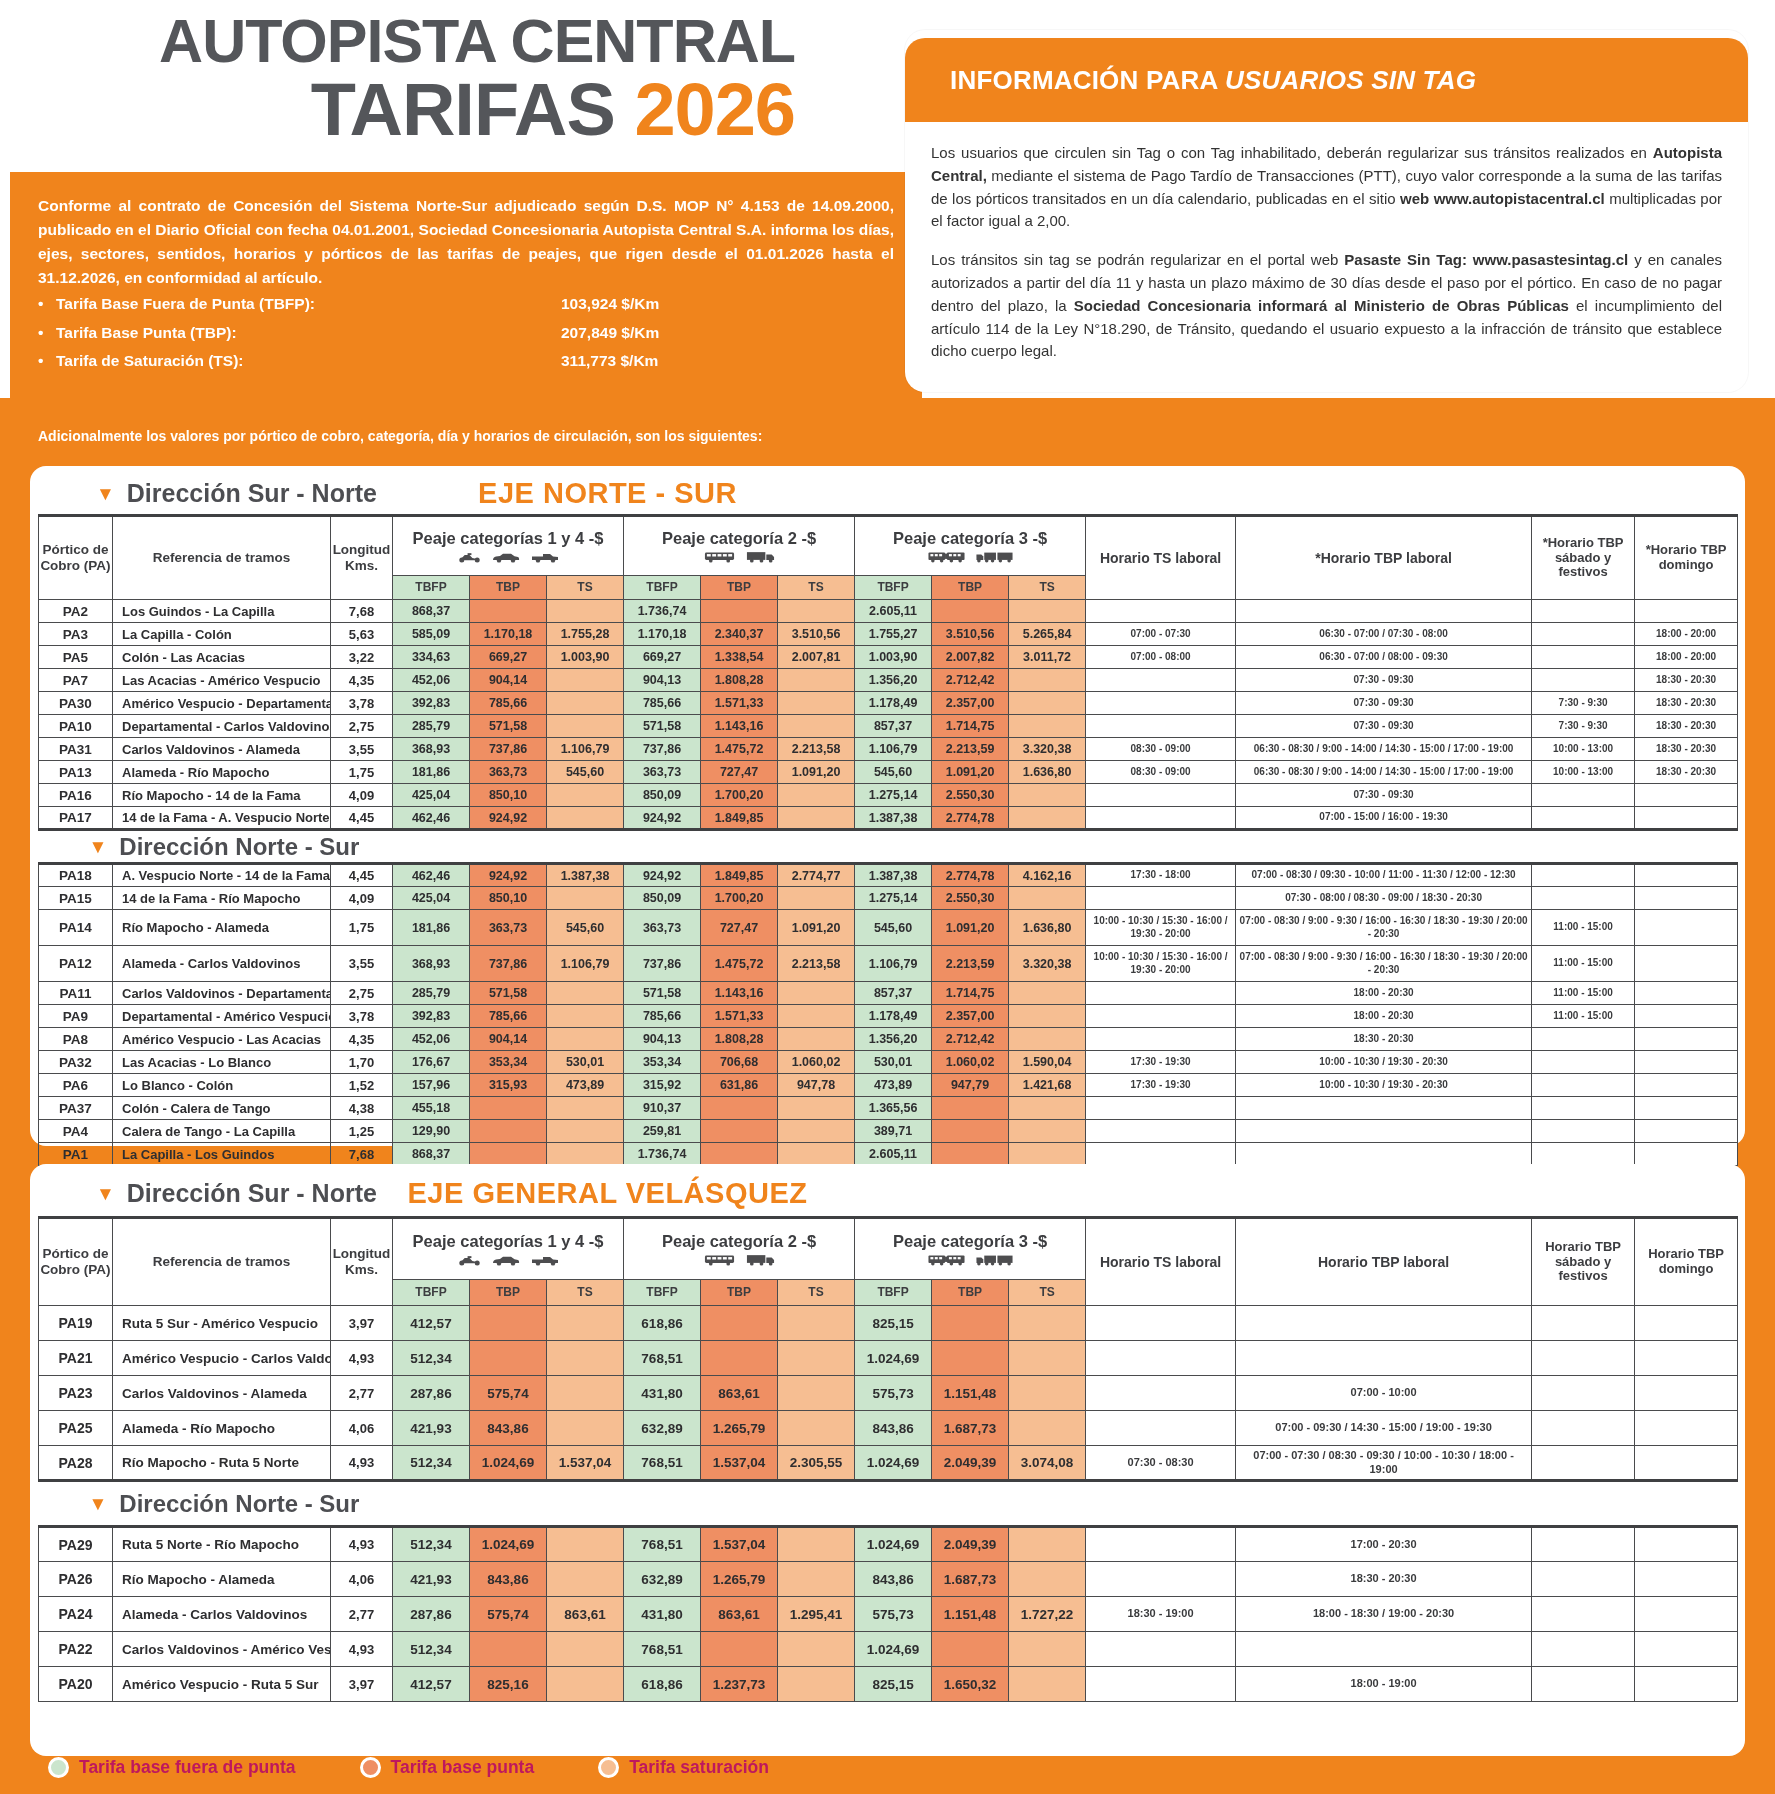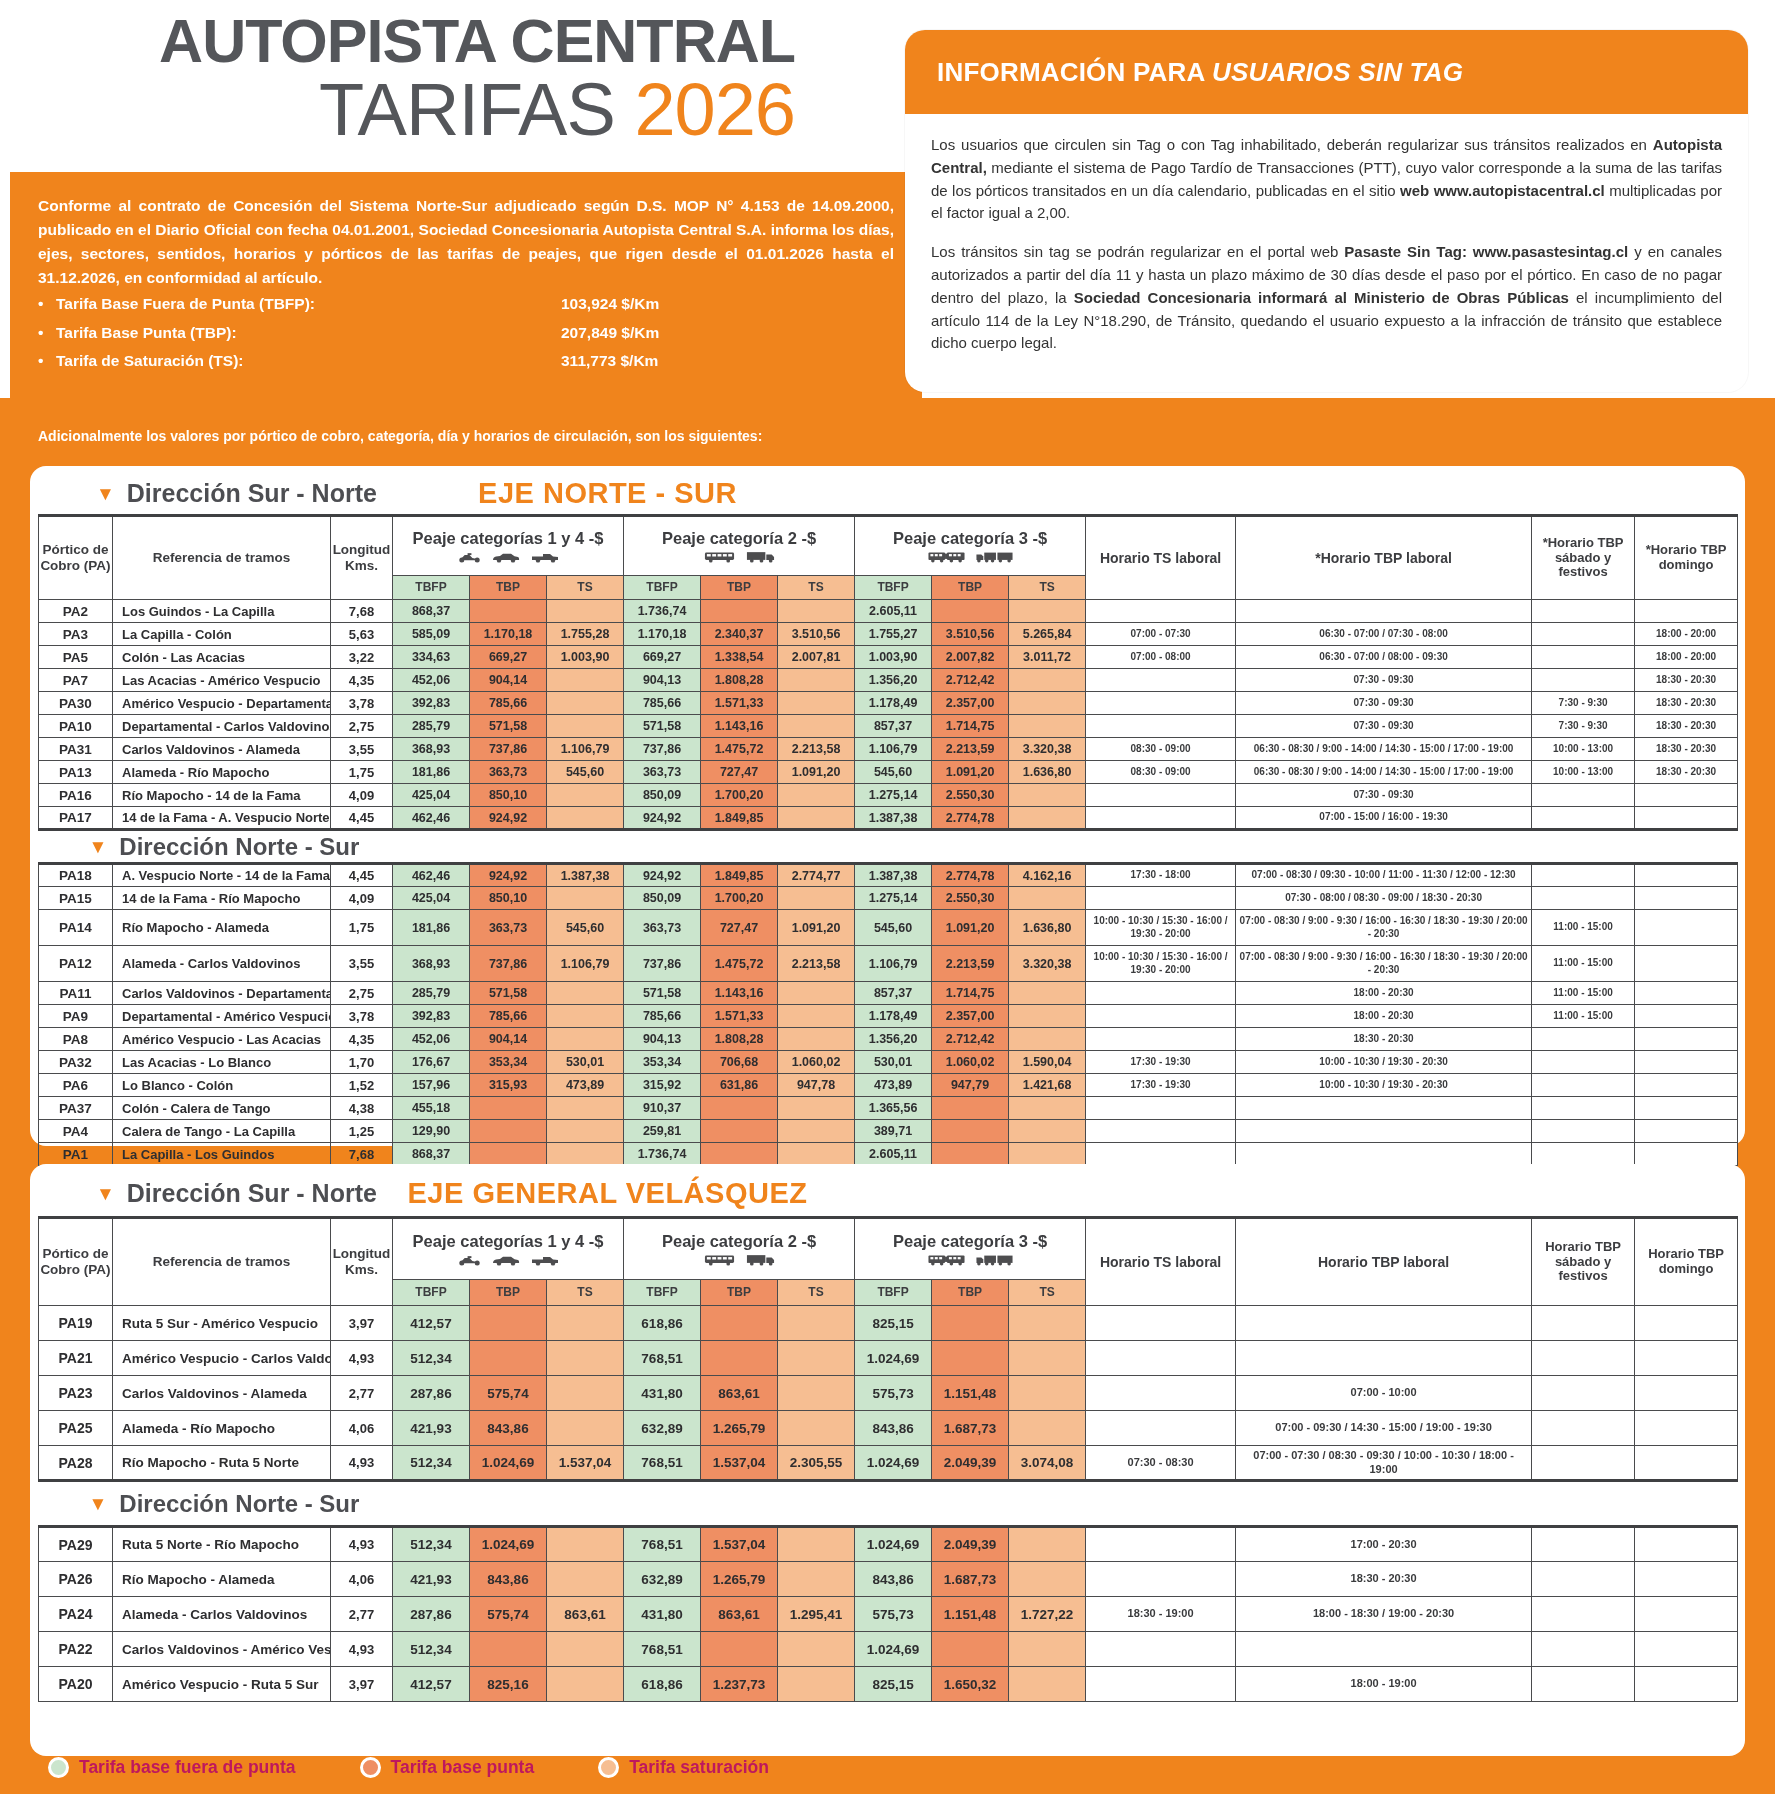--- a/index.html
+++ b/index.html
@@ -4,36 +4,36 @@
 <style>
   html,body{margin:0;padding:0;background:#fff;}
   .page{position:relative;width:1775px;height:1794px;overflow:hidden;background:#fff;
         font-family:"Liberation Sans",sans-serif;color:#2e2e30;}
   
   .orange-main{position:absolute;left:0;top:398px;right:0;bottom:0;background:#F0841C;}
   .intro-box{position:absolute;left:10px;top:172px;width:912px;height:240px;background:#F0841C;}
   
   .title-block{position:absolute;left:115px;top:10px;width:680px;text-align:right;line-height:1.02;}
   .title-l1{font-size:61px;font-weight:800;color:#54565A;letter-spacing:-1px;white-space:nowrap;}
-  .title-l2{font-size:74px;font-weight:400;letter-spacing:-1px;white-space:nowrap;}
+  .title-l2{font-size:74px;font-weight:700;letter-spacing:-1px;white-space:nowrap;}
   .title-dark{color:#54565A;}
   .title-orange{color:#F0841C;}
   
   .intro-text{position:absolute;left:28px;top:22px;width:856px;color:#fff;font-size:15.5px;
               font-weight:700;line-height:1.55;text-align:justify;}
   .bullets{position:absolute;left:28px;top:118px;width:860px;}
   .bullet-row{display:flex;color:#fff;font-weight:700;font-size:15.5px;line-height:1.85;}
   .bullet-dot{width:18px;}
   .bullet-label{width:505px;}
   .additional-line{position:absolute;left:38px;top:428px;color:#fff;font-weight:700;font-size:14px;}
   
   .info-card{position:absolute;left:905px;top:30px;width:843px;height:362px;background:#fff;
              border-radius:20px;box-shadow:0 0 0 1px rgba(0,0,0,.03);}
   .info-head{height:84px;background:#F0841C;border-radius:20px 20px 0 0;display:flex;align-items:center;
-             padding-left:32px;}
+             padding-left:45px;margin-top:8px;}
   .info-title{color:#fff;font-size:26px;font-weight:800;letter-spacing:.2px;}
   .info-title .it{font-style:italic;}
   .info-body{padding:20px 26px 10px 26px;font-size:15px;line-height:1.52;color:#333;text-align:justify;}
   .info-body p{margin:0 0 16px 0;}
   .seg-b{font-weight:700;}
   
   .table-card{position:absolute;left:30px;width:1715px;background:#fff;border-radius:16px;padding:6px 8px 8px 8px;box-sizing:border-box;}
   #t1{top:466px;height:680px;}
   #t2{top:1164px;height:592px;}
   .strip{position:relative;height:42px;display:flex;align-items:center;}

